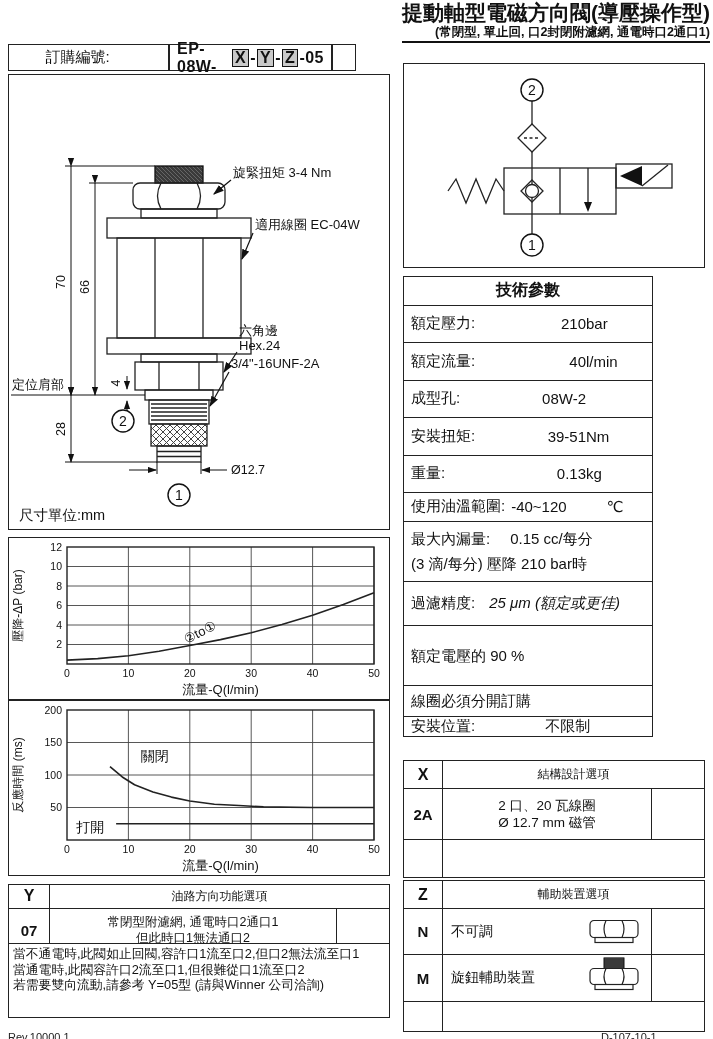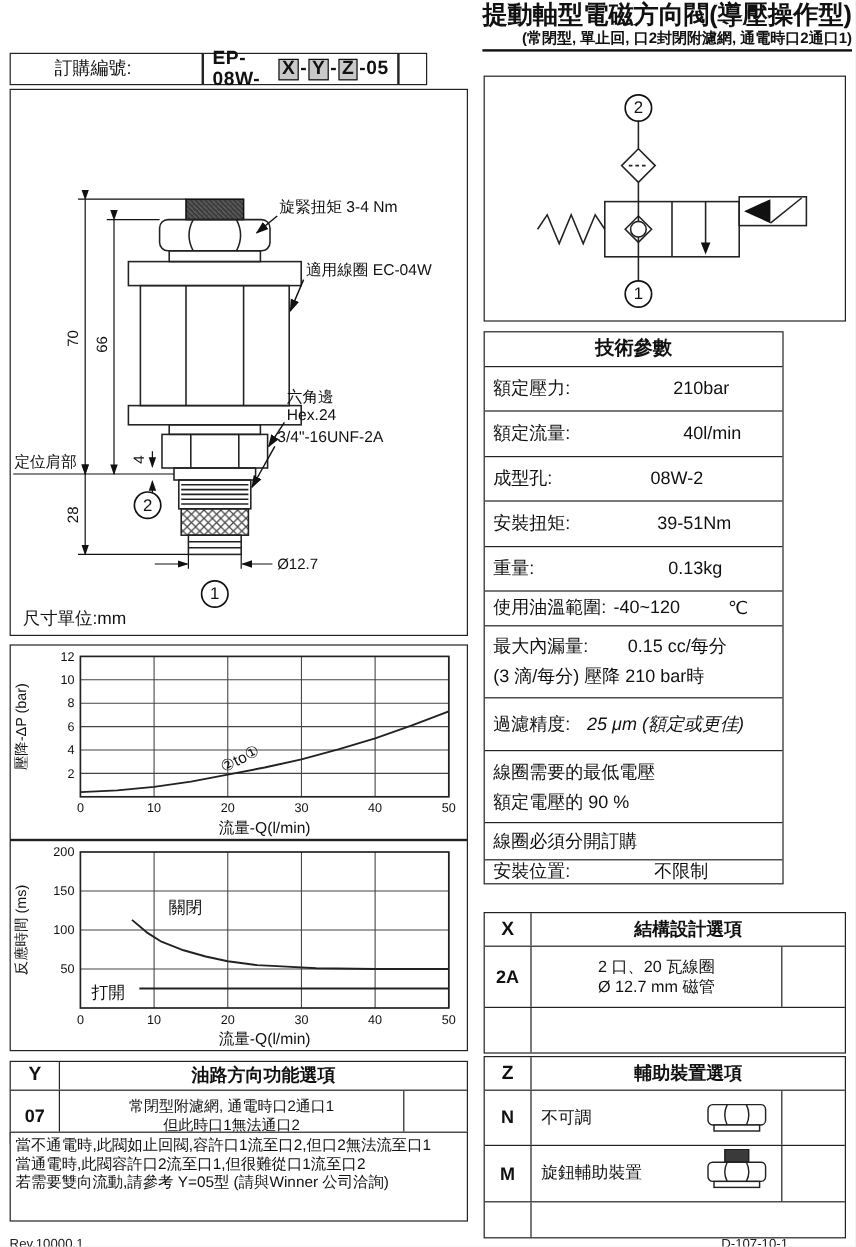--- a/index.html
+++ b/index.html
@@ -31,28 +31,28 @@
           font-weight:bold;font-size:16px;}
   .t-row{display:flex;align-items:center;border-bottom:1.4px solid #222;}
   .t-row:last-child{border-bottom:none;}
   .h37{height:37px;} .h28{height:28px;} .h60{height:60px;} .h44{height:44px;} .h30{height:30px;} .h26{height:26px;flex:1;}
   .t-label{width:118px;padding-left:7px;}
   .t-val{flex:1;text-align:right;}
   .t-unit{width:66px;text-align:left;}
   .t-inline{padding-left:7px;}
   .t-2line{flex-direction:column;align-items:flex-start;justify-content:center;line-height:25px;}
   .t-2line > div{padding-left:7px;}
-  .gap14{margin-left:14px;font-style:italic;} .gap20{margin-left:33px;} .gap70{margin-left:70px;} .gap40{margin-left:40px;} .gap6{margin-left:6px;}
+  .gap14{margin-left:14px;font-style:italic;} .gap20{margin-left:20px;} .gap70{margin-left:70px;} .gap40{margin-left:40px;} .gap6{margin-left:6px;}
 
   
   .opt{display:flex;flex-direction:column;}
   .opt-head{display:flex;border-bottom:1.4px solid #222;}
   .opt-code{width:38px;border-right:1.4px solid #222;display:flex;align-items:center;justify-content:center;
             font-weight:bold;font-size:16px;}
-  .opt-title{flex:1;display:flex;align-items:center;justify-content:center;font-weight:bold;font-size:15px;}
+  .opt-title{flex:1;display:flex;align-items:center;justify-content:center;font-weight:normal;font-size:12px;}
   .opt-row{display:flex;border-bottom:1.4px solid #222;}
   .opt-row:last-child{border-bottom:none;}
   .opt-desc{flex:1;display:flex;flex-direction:column;align-items:center;justify-content:center;
             font-size:13.5px;line-height:17px;text-align:center;}
   .opt-desc-left{flex:1;display:flex;align-items:center;font-size:14px;padding-left:8px;position:relative;}
   .opt-endcol{width:52px;border-left:1.4px solid #222;}
   .xtable{left:403px;top:760px;width:302px;height:118px;}
   .ztable{left:403px;top:880px;width:302px;height:152px;}
   .ytable{left:8px;top:884px;width:382px;height:69px;}
   .ytable .opt-code{width:40px;}
@@ -260,21 +260,20 @@
     </div>
     <div class="t-row t-2line h60">
       <div><span>最大內漏量:</span><span class="gap20">0.15 cc/每分</span></div>
       <div>(3 滴/每分) 壓降 210 bar時</div>
     </div>
     <div class="t-row h44">
       <span class="t-inline">過濾精度:</span>
       <span class="gap14">25 μm (額定或更佳)</span>
     </div>
     <div class="t-row t-2line h60">
-      <div>線圈需要的最低電壓</div>
       <div>額定電壓的 90 %</div>
     </div>
     <div class="t-row h30">
       <span class="t-inline">線圈必須分開訂購</span>
     </div>
     <div class="t-row h26">
       <span class="t-inline">安裝位置:</span>
       <span class="gap70">不限制</span>
     </div>
   </div>

